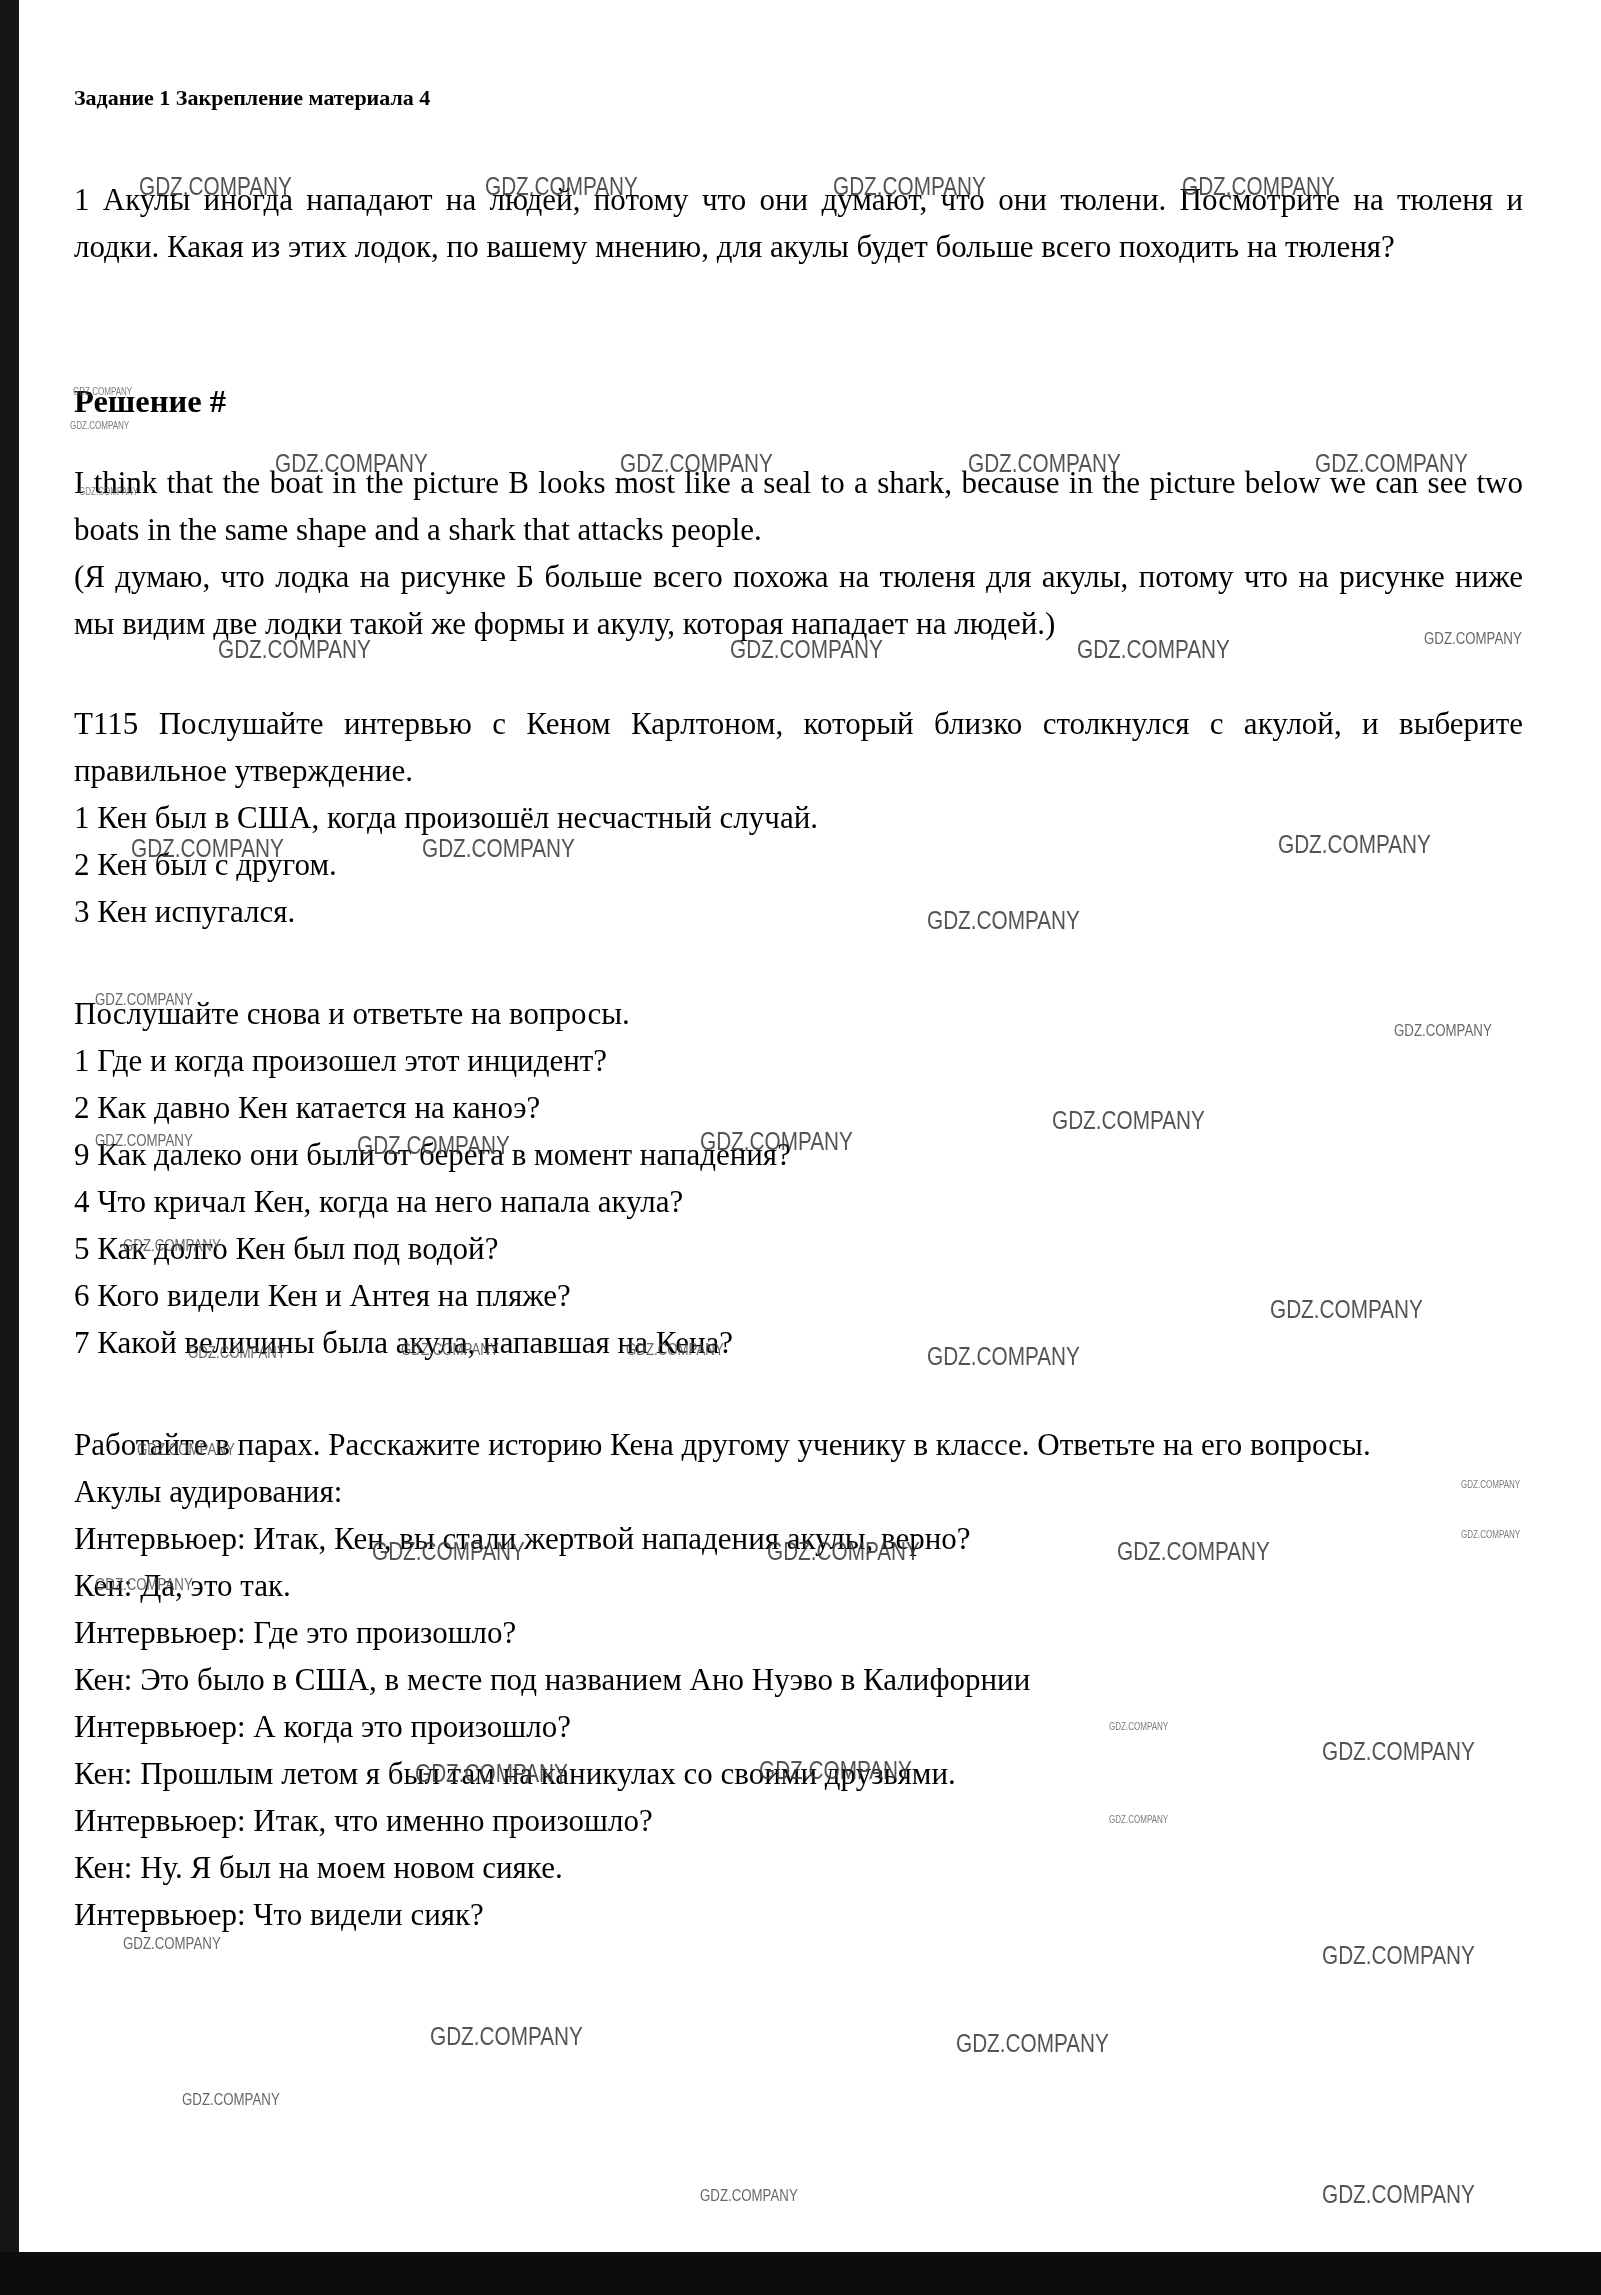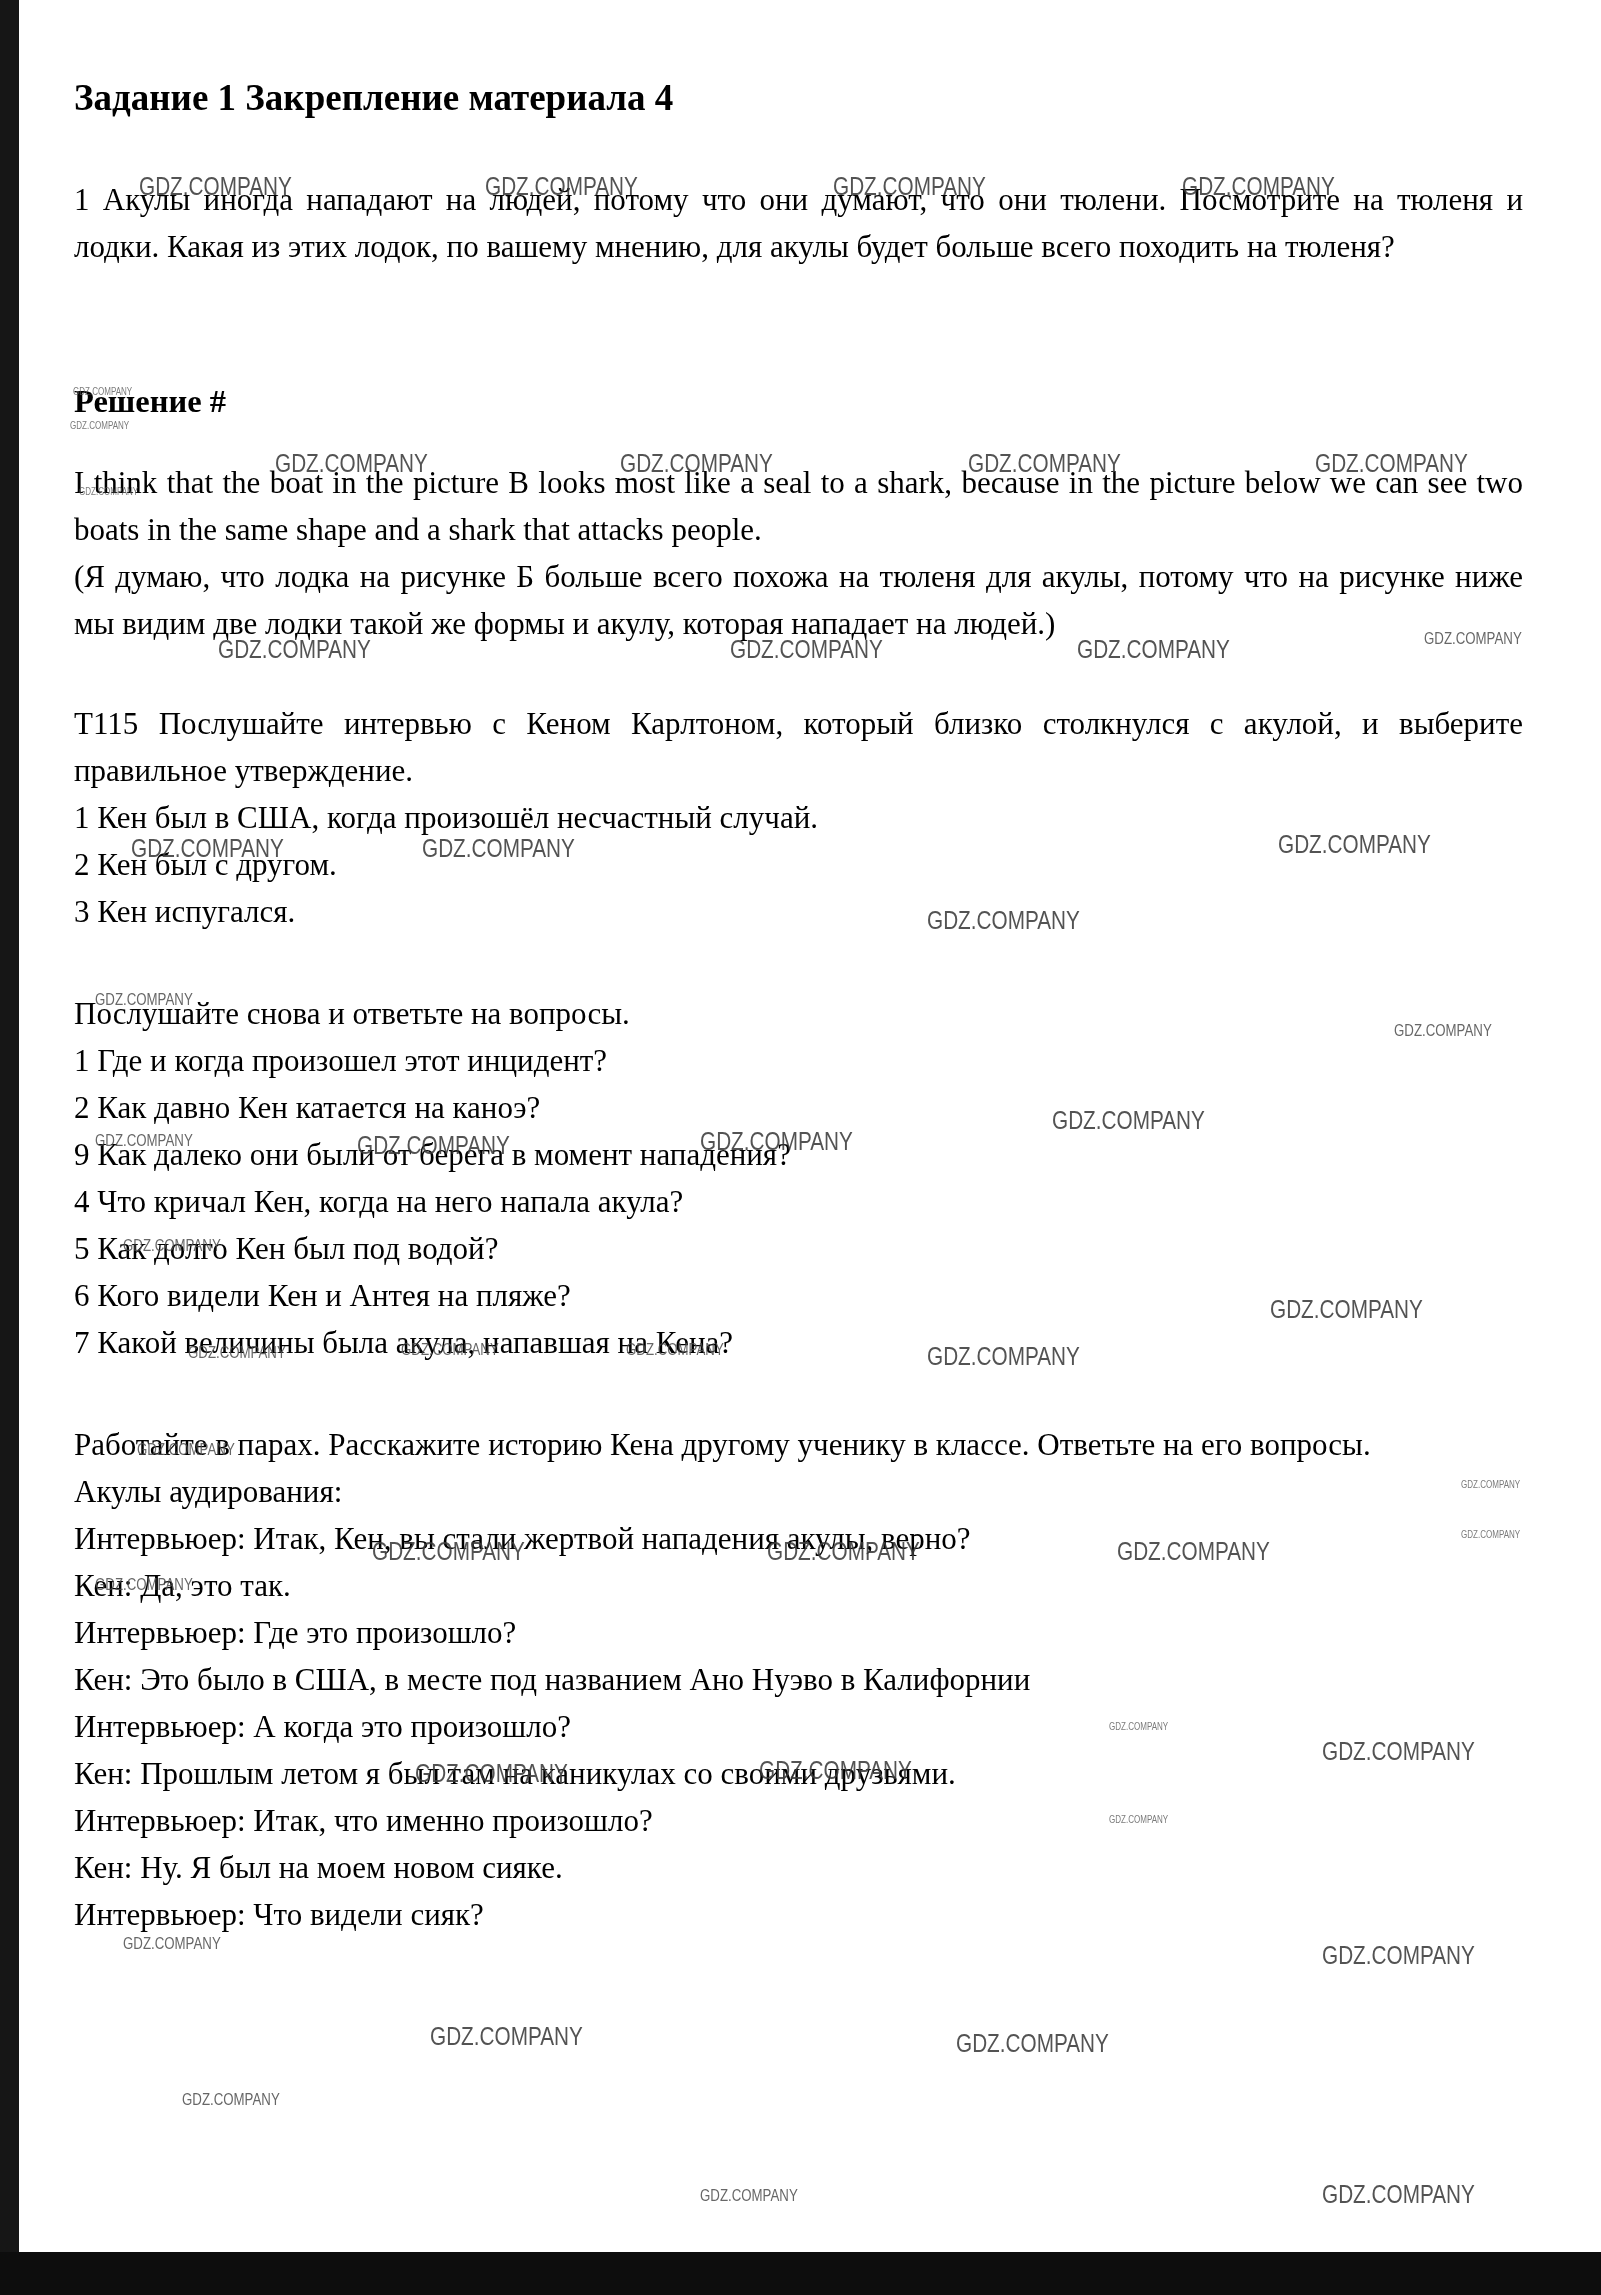--- a/index.html
+++ b/index.html
@@ -25,21 +25,21 @@
   }
   .content {
     position: absolute;
     left: 74px; top: 74px;
     width: 1449px;
     font-size: 31px;
     line-height: 47px;
     z-index: 1;
   }
   .title {
-    font-size: 37px;
+    font-size: 22px;
     font-weight: bold;
     line-height: 47px;
     margin-bottom: 55px;
   }
   p.just { text-align: justify; }
   .task-para { margin-bottom: 108px; }
   .solution-head {
     font-weight: bold;
     font-size: 32.5px;
     margin-bottom: 34px;

